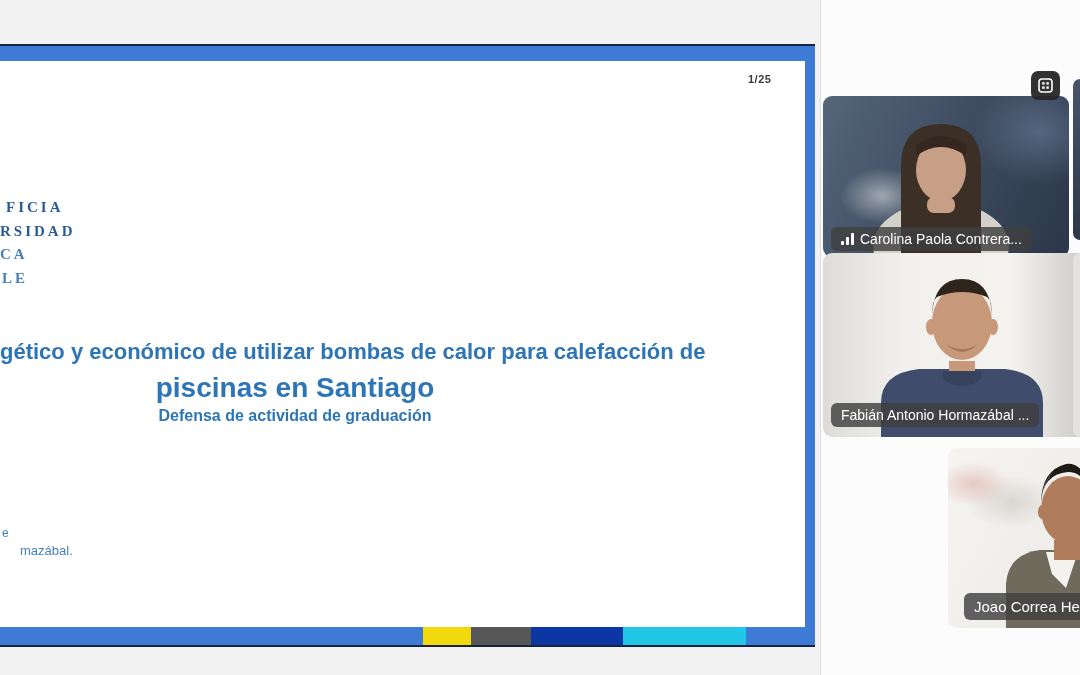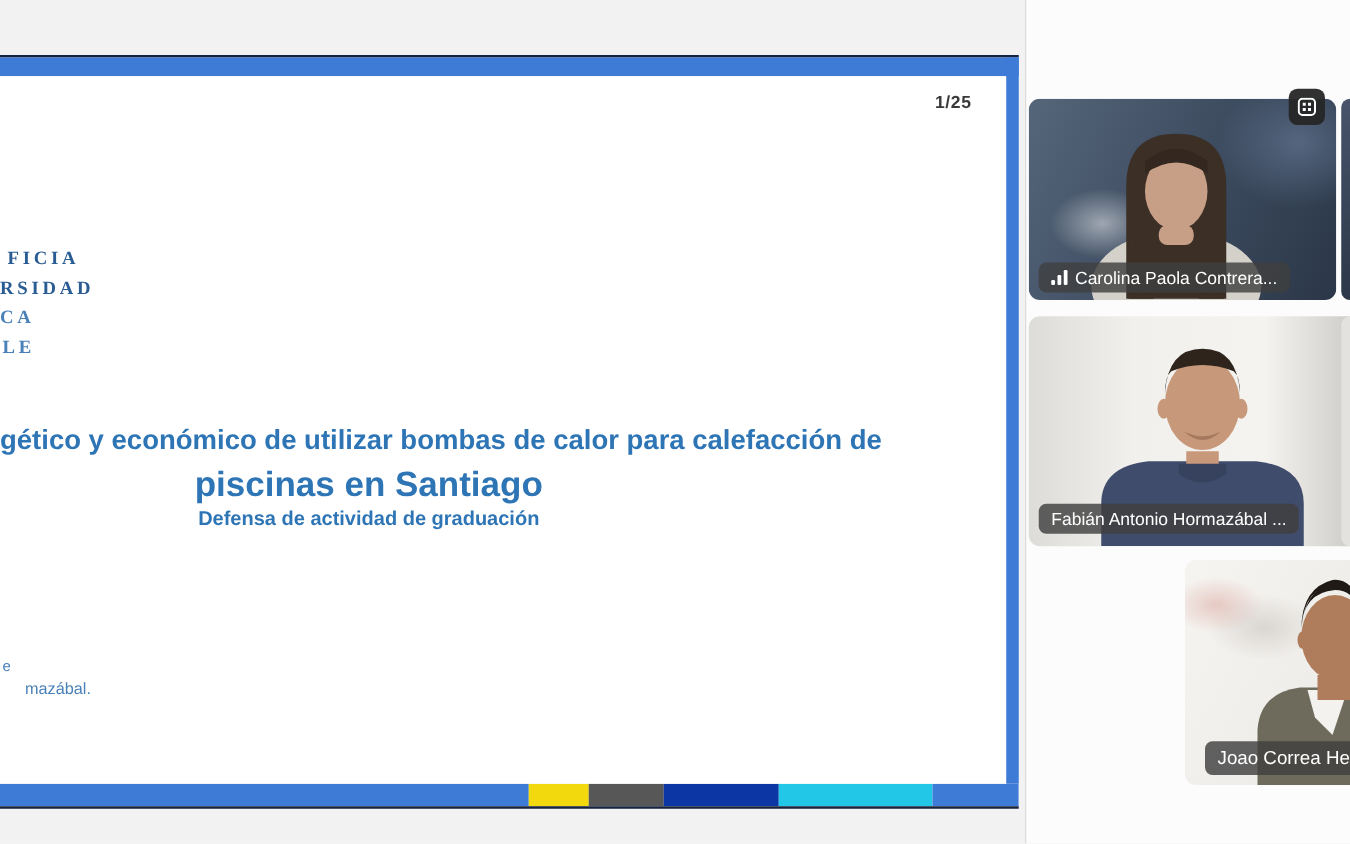--- a/index.html
+++ b/index.html
@@ -12,21 +12,21 @@
   .share-region { position:absolute; left:0; top:0; width:820px; height:675px; background:#f2f2f2; }
 
   .slide-top-line    { position:absolute; left:0; top:44px;  width:815px; height:2px;  background:var(--navy-line,#16233f); }
   .slide-top-bar     { position:absolute; left:0; top:46px;  width:815px; height:15px; background:var(--border-blue,#3e7bd7); }
   .slide-body        { position:absolute; left:0; top:61px;  width:805px; height:566px; background:#ffffff; }
   .slide-right-border{ position:absolute; left:805px; top:46px; width:10px; height:581px; background:var(--border-blue,#3e7bd7); }
   .slide-bottom-bar  { position:absolute; left:0; top:627px; width:815px; height:18px; display:flex; overflow:hidden; }
   .slide-bottom-bar .seg { height:100%; flex:0 0 auto; }
   .slide-bottom-line { position:absolute; left:0; top:645px; width:815px; height:2px; background:var(--navy-line,#16233f); }
 
-  .page-indicator { position:absolute; left:748px; top:73px; font-size:14px; font-weight:600; color:#3a3a3a; letter-spacing:0.5px; }
+  .page-indicator { position:absolute; left:748px; top:73px; font-size:11px; font-weight:600; color:#3a3a3a; letter-spacing:0.5px; }
 
   .logo-block { position:absolute; left:0; top:161px; font-family:"Liberation Serif", serif; font-weight:600; font-size:15px; letter-spacing:3px; line-height:23.5px;margin-top:35px; }
   .logo-line-1, .logo-line-2 { color:var(--logo-dark-blue,#2a5c94); }
   .logo-line-3, .logo-line-4 { color:var(--logo-light-blue,#4a80b8); }
   .logo-line-1 { margin-left:6px; }
   .logo-line-4 { margin-left:2px; }
 
   .slide-title-1 { position:absolute; left:0; top:339px; width:760px; white-space:nowrap;
                    font-size:22px; font-weight:700; color:var(--title-blue,#2e75b6); }
   .slide-title-2 { position:absolute; left:295px; top:372px; transform:translateX(-50%); white-space:nowrap;
@@ -34,21 +34,21 @@
   .slide-subtitle{ position:absolute; left:295px; top:407px; transform:translateX(-50%); white-space:nowrap;
                    font-size:16px; font-weight:700; color:var(--title-blue,#2e75b6); }
 
   .slide-footer-frag-1 { position:absolute; left:2px; top:526px; font-size:12px; color:#4a80b8; }
   .slide-footer-frag-2 { position:absolute; left:0;   top:543px; font-size:13px; color:#4a80b8;margin-left:20px; }
 
   
   .panel { position:absolute; left:820px; top:0; width:260px; height:675px; background:#fcfcfc; border-left:1px solid #dcdcdc; }
 
   .tile { position:absolute; border-radius:9px; overflow:hidden; }
-  .tile-1 { left:823px; top:79px;  width:246px; height:161px;
+  .tile-1 { left:823px; top:96px;  width:246px; height:161px;
             background:
               radial-gradient(60px 40px at 24% 62%, rgba(205,210,215,0.65), rgba(205,210,215,0) 70%),
               radial-gradient(90px 70px at 88% 22%, rgba(110,130,160,0.55), rgba(110,130,160,0) 75%),
               linear-gradient(115deg, #55657a 0%, #3c4a5e 55%, #2b3748 100%); padding-left: 27px; }
   .tile-2 { left:823px; top:253px; width:278px; height:184px;
             background: linear-gradient(90deg, #dddcd8 0%, #f1f0ed 30%, #f4f3f0 68%, #c9c8c4 96%); }
   .tile-3 { left:948px; top:448px; width:140px; height:180px;
             background:
               radial-gradient(50px 30px at 18% 20%, rgba(216,160,150,0.5), rgba(216,160,150,0) 75%),
               radial-gradient(60px 35px at 45% 30%, rgba(180,175,170,0.4), rgba(180,175,170,0) 75%),

